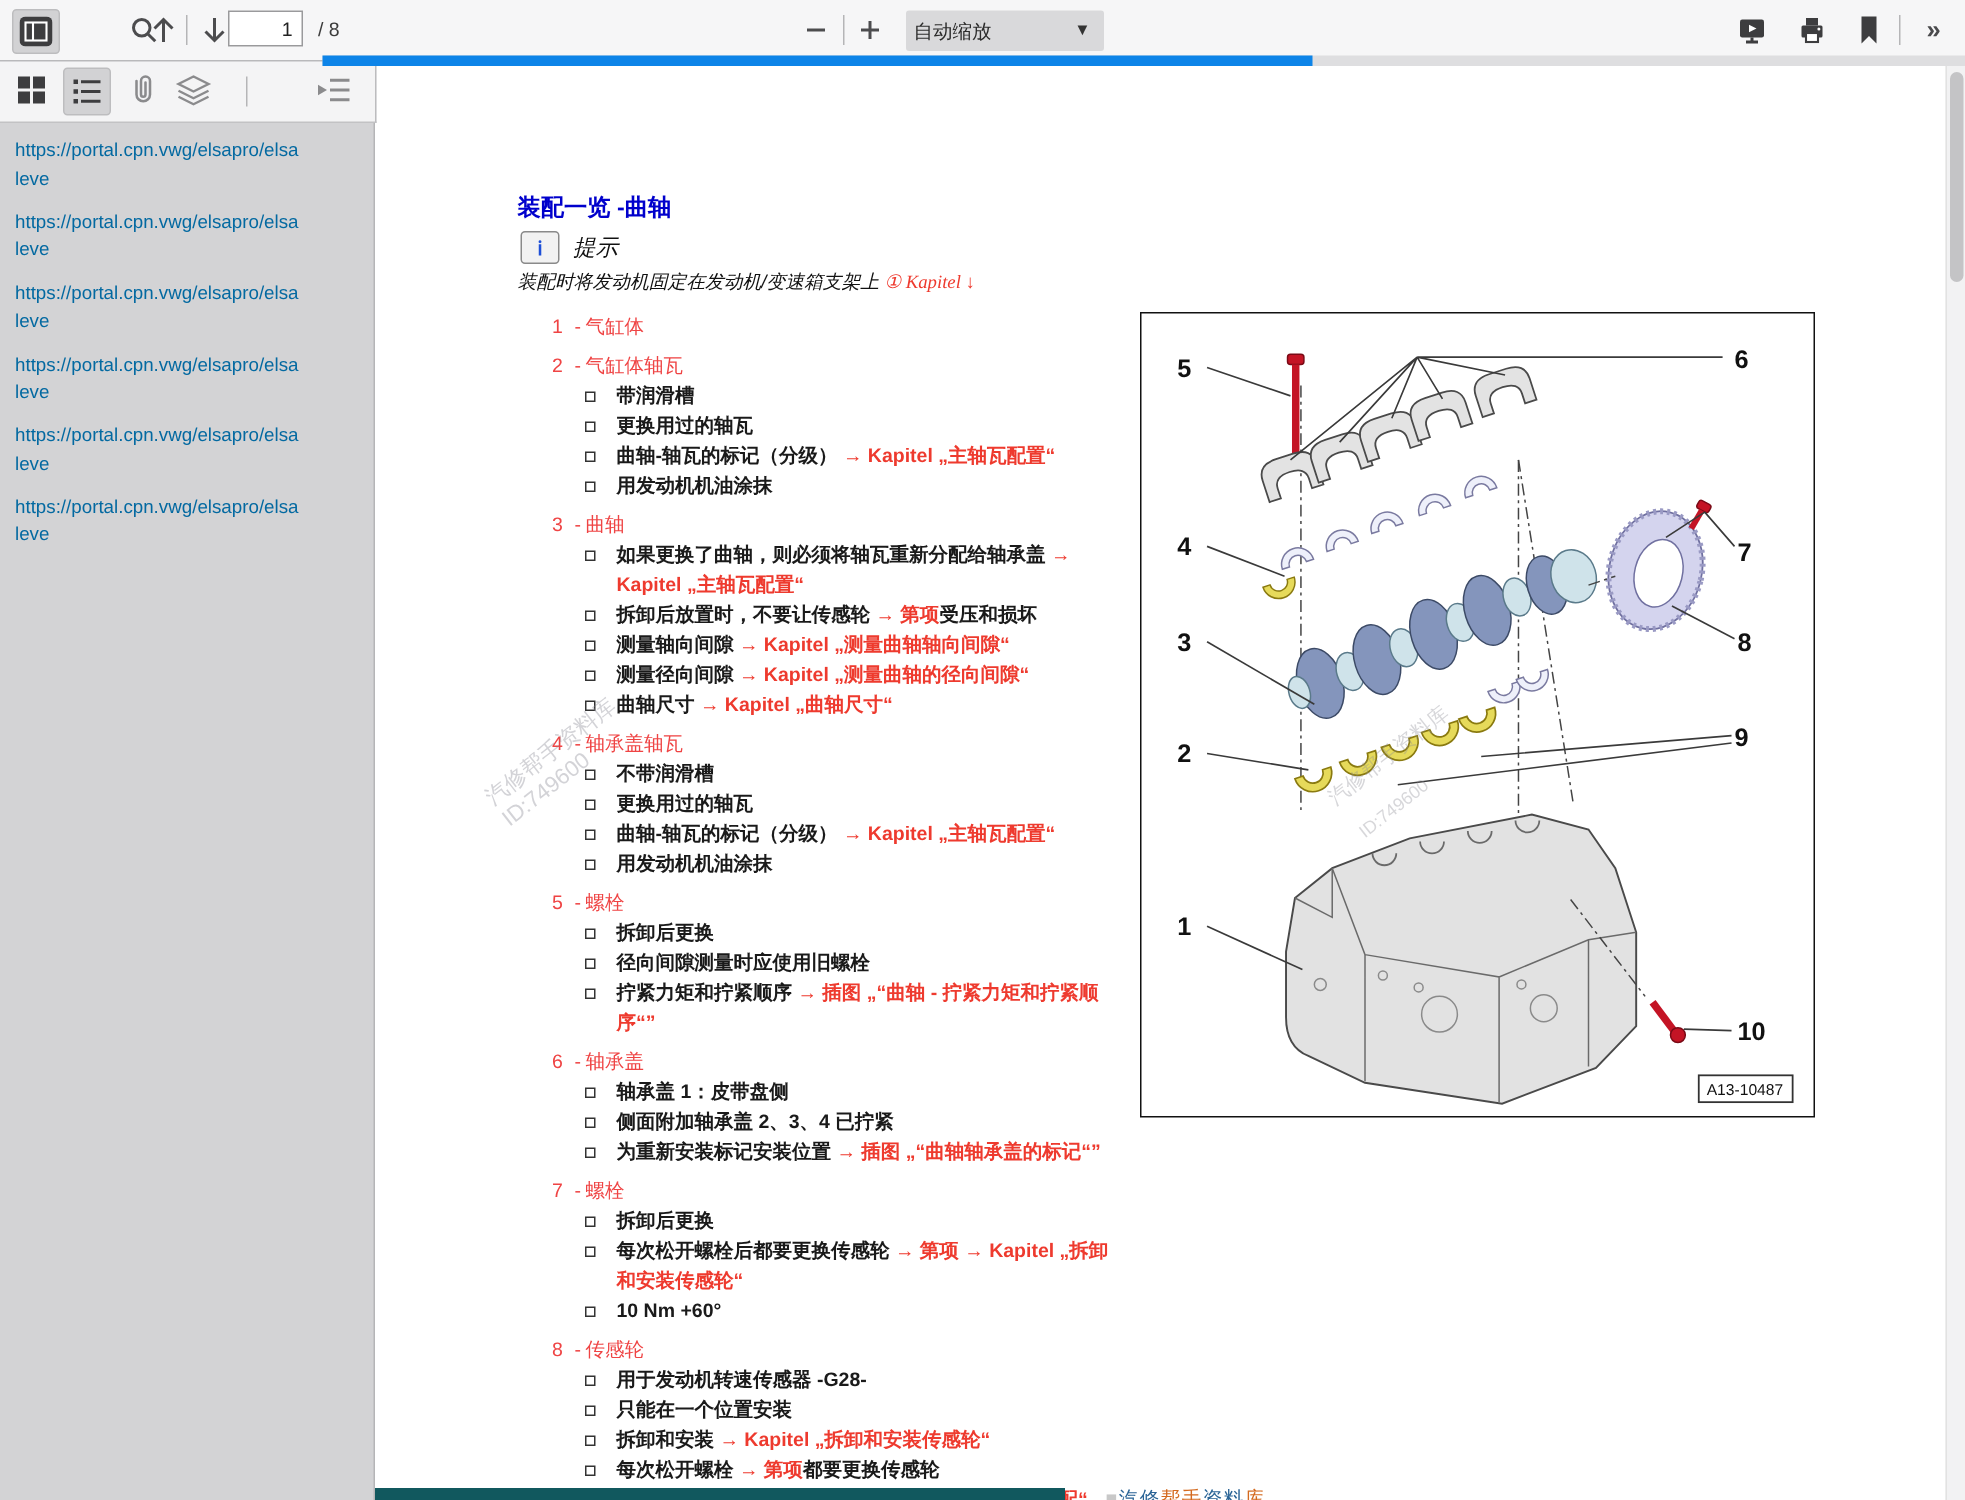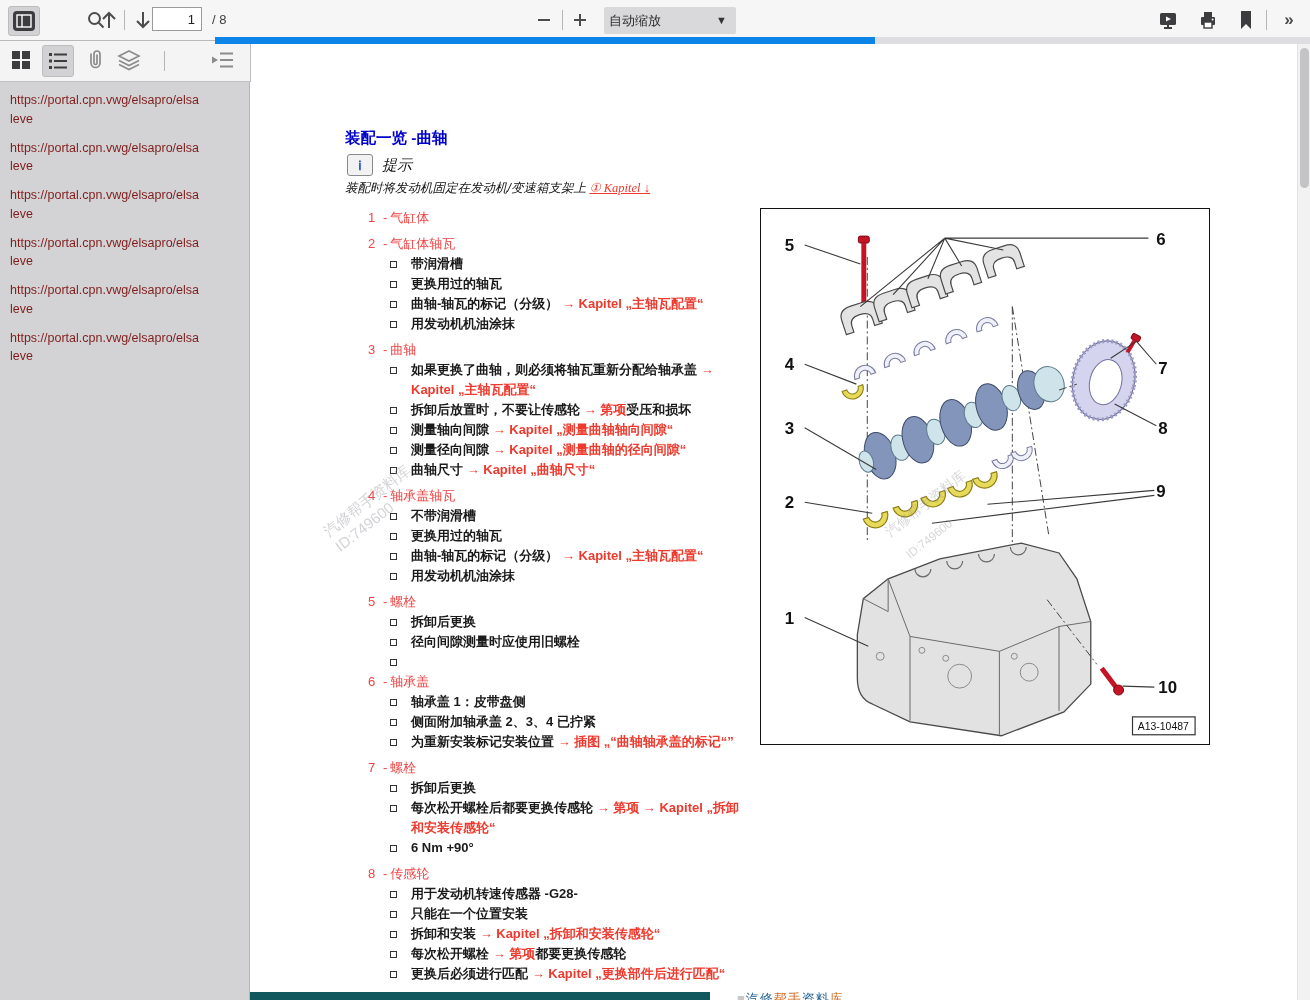--- a/index.html
+++ b/index.html
@@ -27,34 +27,34 @@
   .loadbar-track{position:absolute;left:215px;top:37px;width:1095px;height:7px;background:#dedee0;z-index:31;}
   .loadbar-fill{height:7px;width:660px;background:var(--accent-blue,#0d84e8);}
 
   
   .side-toolbar{position:absolute;left:0;top:40px;width:250px;height:41px;background:#f4f4f5;
                 border-bottom:1px solid #c2c2c4;border-right:1px solid #bcbcbe;z-index:20;}
   .sb-btn{position:absolute;top:5px;width:30px;height:30px;display:flex;align-items:center;
           justify-content:center;border-radius:3px;cursor:pointer;}
   .sidebar{position:absolute;left:0;top:81px;width:250px;height:919px;background:#d3d3d5;
            border-right:1px solid #b5b5b7;box-sizing:border-box;overflow:hidden;z-index:10;}
-  .outline-item{padding:0 8px 0 10px;margin-top:10px;font-size:12.5px;line-height:1.5;color:#7f1d1d;
+  .outline-item{padding:0 8px 0 10px;margin-top:10px;font-size:12.5px;line-height:1.5;color:#0369a1;
                 white-space:pre-line;word-break:break-all;cursor:pointer;}
 
   
   .page{position:absolute;left:250px;top:40px;width:1047px;height:960px;background:#fff;z-index:5;overflow:hidden;}
 
   .doc-title{position:absolute;left:95px;top:88px;font-size:15.5px;font-weight:bold;color:var(--title-blue,#0000cc);}
   .note-row{position:absolute;left:97px;top:114px;display:flex;align-items:center;}
   .note-icon{width:24px;height:20px;border:1px solid #8a8a8a;border-radius:3px;background:#f2f2f2;
              display:flex;align-items:center;justify-content:center;margin-right:9px;
              font-size:13px;color:#1d4fd7;font-weight:bold;font-family:"Liberation Serif",serif;}
   .note-label{font-size:15px;font-weight:normal;font-style:italic;color:#111;}
   .note-line{position:absolute;left:95px;top:140px;font-size:12.5px;font-style:italic;color:#111;}
-  .note-ref{color:var(--link-red,#e03024);font-family:"Liberation Serif",serif;cursor:pointer;text-decoration:underline;}
+  .note-ref{color:var(--link-red,#e03024);font-family:"Liberation Serif",serif;cursor:pointer;}
 
   .assembly-list{position:absolute;left:118px;top:162px;width:372px;}
   .n-item{font-size:13px;font-weight:normal;color:#ef4444;line-height:20px;margin-top:6px;}
   .n-num{display:inline-block;min-width:14px;}
   .n-dash{padding:0 3px 0 1px;}
   .sub-row{display:flex;line-height:20px;font-size:13px;color:#1a1a1a;font-weight:bold;}
   .bullet{flex:0 0 5px;width:5px;height:5px;border:1px solid #333;margin:7px 14px 0 22px;}
   .sub-text{width:344px;}
   .red-link{color:var(--link-red,#ee3a2e);cursor:pointer;}
 
@@ -289,20 +289,21 @@
         <div class="sub-row">
           <span class="bullet"></span>
           <span class="sub-text"><span>拆卸后更换</span></span>
         </div>
         <div class="sub-row">
           <span class="bullet"></span>
           <span class="sub-text"><span>径向间隙测量时应使用旧螺栓</span></span>
         </div>
         <div class="sub-row">
           <span class="bullet"></span>
+          <span class="sub-text"><span>拧紧力矩和拧紧顺序 </span><span class="red-link">→ 插图 „“曲轴 - 拧紧力矩和拧紧顺序“”</span></span>
         </div>
         <div class="n-item"><span class="n-num">6</span><span class="n-dash">-</span><span class="n-label">轴承盖</span></div>
         <div class="sub-row">
           <span class="bullet"></span>
           <span class="sub-text"><span>轴承盖 1：皮带盘侧</span></span>
         </div>
         <div class="sub-row">
           <span class="bullet"></span>
           <span class="sub-text"><span>侧面附加轴承盖 2、3、4 已拧紧</span></span>
         </div>
@@ -314,21 +315,21 @@
         <div class="sub-row">
           <span class="bullet"></span>
           <span class="sub-text"><span>拆卸后更换</span></span>
         </div>
         <div class="sub-row">
           <span class="bullet"></span>
           <span class="sub-text"><span>每次松开螺栓后都要更换传感轮 </span><span class="red-link">→ 第项 → Kapitel „拆卸和安装传感轮“</span></span>
         </div>
         <div class="sub-row">
           <span class="bullet"></span>
-          <span class="sub-text"><span>6 Nm +90°</span></span>
+          <span class="sub-text"><span>10 Nm +60°</span></span>
         </div>
         <div class="n-item"><span class="n-num">8</span><span class="n-dash">-</span><span class="n-label">传感轮</span></div>
         <div class="sub-row">
           <span class="bullet"></span>
           <span class="sub-text"><span>用于发动机转速传感器 -G28-</span></span>
         </div>
         <div class="sub-row">
           <span class="bullet"></span>
           <span class="sub-text"><span>只能在一个位置安装</span></span>
         </div>

